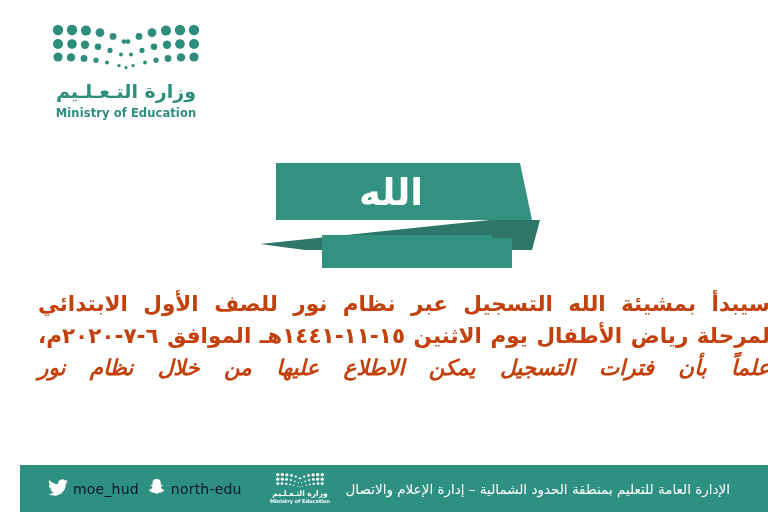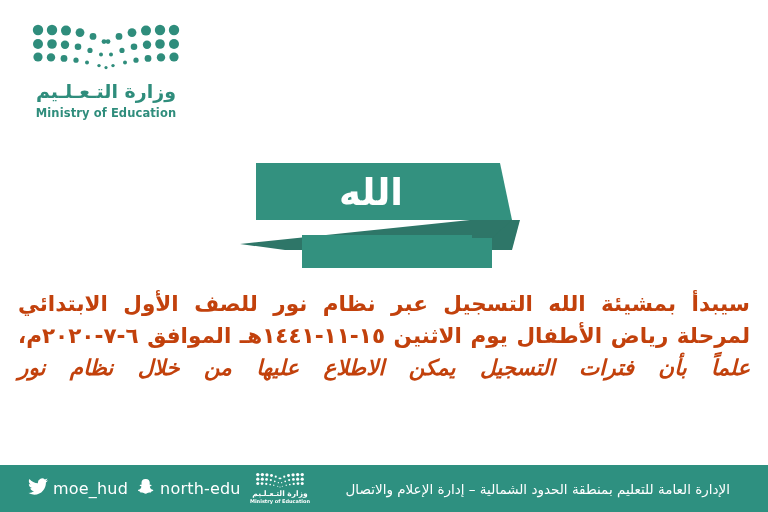--- a/index.html
+++ b/index.html
@@ -12,20 +12,21 @@
     height: 512px;
     position: relative;
     overflow: hidden;
     font-family: "DejaVu Sans", "Liberation Sans", sans-serif;
   }
 
   .poster {
     position: absolute;
     inset: 0;
     background: #ffffff;
+    margin-left: 20px;
   }
 
   
   .logo-block {
     position: absolute;
     left: 22px;
     top: 22px;
     width: 190px;
     height: 108px;
   }
@@ -135,22 +136,22 @@
     direction: ltr;
     position: absolute;
     left: 14px;
     top: 0;
     height: 47px;
   }
   .social-item {
     display: flex;
     align-items: center;
     gap: 5px;
-    color: #ffffff;
-    font-size: 16px;
+    color: #0f172a;
+    font-size: 14px;
     font-weight: 400;
     letter-spacing: 0.2px;
     direction: ltr;
   }
   .social-item .handle { white-space: nowrap; }
   .social-icon { display: block; }
 
   .footer-logo {
     position: absolute;
     left: 243px;

